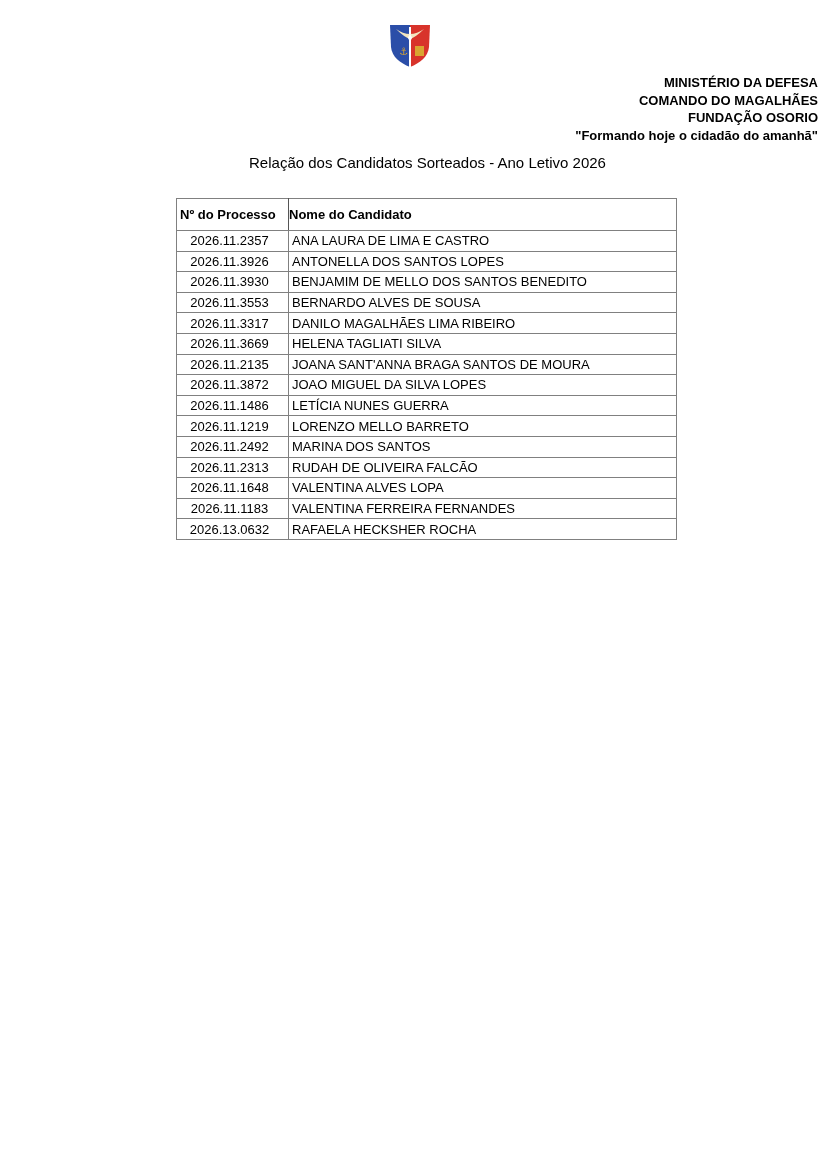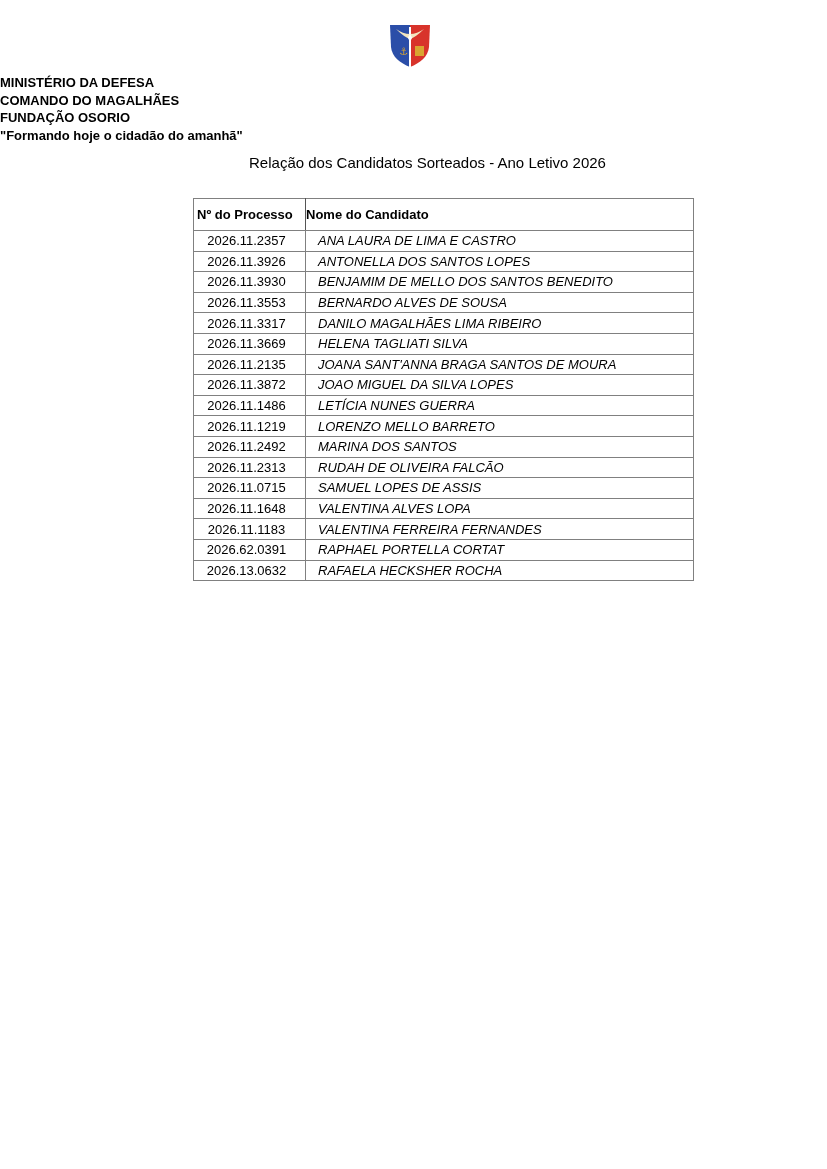--- a/index.html
+++ b/index.html
@@ -1,32 +1,32 @@
 <!DOCTYPE html>
 <html><head>
   <meta charset="utf-8">
   <style>
     html, body { margin: 0; padding: 0; background: #ffffff; }
     body { width: 827px; height: 1169px; position: relative; overflow: hidden;
            font-family: "Liberation Sans", sans-serif; color: #000; }
     .crest { position: absolute; left: 388px; top: 23px; width: 44px; height: 46px; }
-    .header { position: absolute; left: 0; width: 818px; text-align: left; }
+    .header { position: absolute; left: 0; width: 818px; text-align: right; }
     .hline { font-weight: bold; font-size: 13px; line-height: 17.5px; white-space: pre; }
     .h1 { top: 74px; }
     .subtitle { position: absolute; top: 154px; left: 14px; width: 827px; text-align: center;
                 font-size: 15px; line-height: 18px; }
-    table { position: absolute; left: 193px; top: 198px; border-collapse: collapse;
+    table { position: absolute; left: 176px; top: 198px; border-collapse: collapse;
             width: 501px; font-size: 13px; }
     th, td { border: 1px solid #808080; padding: 0; }
     table { border: 1.5px solid #555; }
     th { height: 31px; font-weight: bold; font-size: 13px; text-align: left; }
     th.proc { width: 108px; text-align: left; padding-left: 3px; border-right: 1.5px solid #555; }
     td { height: 19.6px; line-height: 19px; }
     td.proc { text-align: center; padding-right: 6px; }
-    td.name { padding-left: 12px; border-left: 1.5px solid #555; font-style: italic; }
+    td.name { padding-left: 3px; border-left: 1.5px solid #555; }
   </style>
 </head>
 <body>
 
 <svg class="crest" viewBox="0 0 44 46">
   <path d="M2 2 H22 V44 C12 40 4 34 3 24 Z" fill="#2b4ea8"></path>
   <path d="M22 2 H42 L41 24 C40 34 32 40 22 44 Z" fill="#d8332b"></path>
   <path d="M22 4 V44" stroke="#fff" stroke-width="2"></path>
   <path d="M8 6 Q22 16 36 6 Q28 14 22 16 Q16 14 8 6 Z" fill="#f3e6c0"></path>
   <polygon points="22,10 24,15 22,19 20,15" fill="#fff"></polygon>
@@ -90,33 +90,25 @@
       </tr>
       <tr>
         <td class="proc">2026.11.2492</td>
         <td class="name">MARINA DOS SANTOS</td>
       </tr>
       <tr>
         <td class="proc">2026.11.2313</td>
         <td class="name">RUDAH DE OLIVEIRA FALCÃO</td>
       </tr>
       <tr>
-        <td class="proc">2026.11.0715</td>
-        <td class="name">SAMUEL LOPES DE ASSIS</td>
-      </tr>
-      <tr>
         <td class="proc">2026.11.1648</td>
         <td class="name">VALENTINA ALVES LOPA</td>
       </tr>
       <tr>
         <td class="proc">2026.11.1183</td>
         <td class="name">VALENTINA FERREIRA FERNANDES</td>
-      </tr>
-      <tr>
-        <td class="proc">2026.62.0391</td>
-        <td class="name">RAPHAEL PORTELLA CORTAT</td>
       </tr>
       <tr>
         <td class="proc">2026.13.0632</td>
         <td class="name">RAFAELA HECKSHER ROCHA</td>
       </tr>
     </tbody>
 </table>
 
 </body></html>

